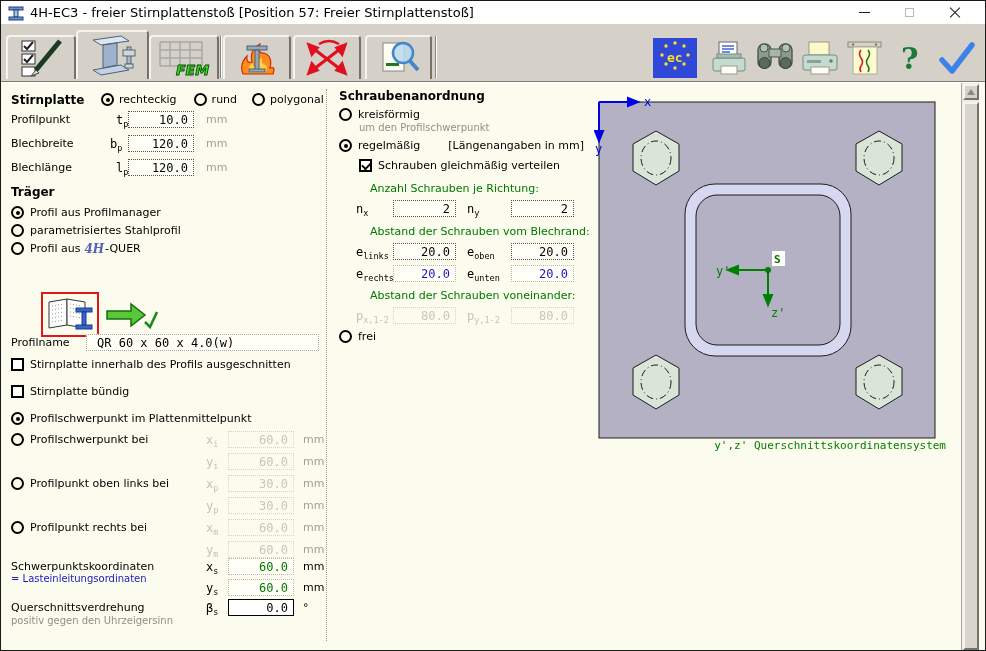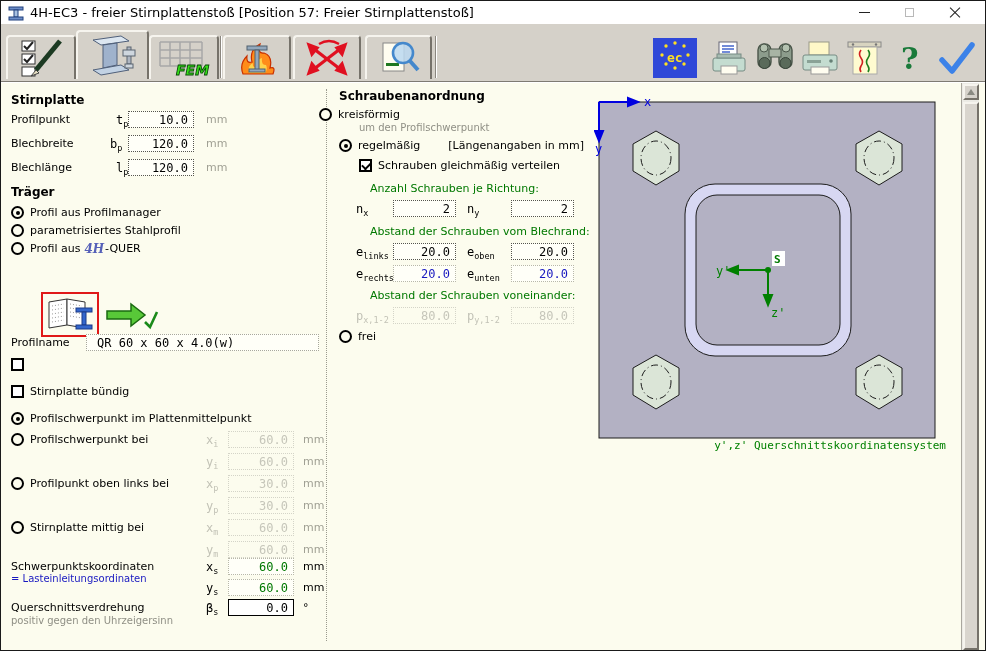--- a/index.html
+++ b/index.html
@@ -223,20 +223,28 @@
       </svg>
     </div>
   </div>
 
   <div id="content"></div>
   <div id="vsep"></div>
 
   <div class="row" style="left:10px;top:90px;">
     <span class="hd">Stirnplatte</span>
   </div>
+  <div class="row" style="left:100px;top:90px;gap:5px;">
+    <span class="radio sel"></span>
+    <span class="lbl">rechteckig</span>
+    <span class="radio" style="margin-left:12px;"></span>
+    <span class="lbl">rund</span>
+    <span class="radio" style="margin-left:10px;"></span>
+    <span class="lbl">polygonal</span>
+  </div>
 
   <div class="row" style="left:10px;top:110px;">
     <span class="lbl">Profilpunkt</span>
   </div>
   <span class="sym abs" style="left:115px;top:112px;"><span>t</span><sub>p</sub></span>
   <div class="field" style="left:127px;top:110px;width:66px;">10.0</div>
   <span class="unit abs" style="left:205px;top:112px;">mm</span>
 
   <div class="row" style="left:10px;top:134px;">
     <span class="lbl">Blechbreite</span>
@@ -290,20 +298,21 @@
     </svg>
   </div>
 
   <div class="row" style="left:10px;top:333px;">
     <span class="lbl">Profilname</span>
   </div>
   <div class="field lft" style="left:85px;top:333px;width:233px;">QR 60 x 60 x 4.0(w)</div>
 
   <div class="row" style="left:10px;top:355px;">
     <span class="cb"></span>
+    <span class="lbl">Stirnplatte innerhalb des Profils ausgeschnitten</span>
   </div>
   <div class="row" style="left:10px;top:382px;">
     <span class="cb"></span>
     <span class="lbl">Stirnplatte bündig</span>
   </div>
 
   <div class="row" style="left:10px;top:409px;">
     <span class="radio sel"></span>
     <span class="lbl">Profilschwerpunkt im Plattenmittelpunkt</span>
   </div>
@@ -325,21 +334,21 @@
   </div>
   <span class="sym dis abs" style="left:205px;top:476px;"><span>x</span><sub>p</sub></span>
   <div class="field dis" style="left:227px;top:474px;width:66px;">30.0</div>
   <span class="unit abs" style="left:302px;top:476px;">mm</span>
   <span class="sym dis abs" style="left:205px;top:498px;"><span>y</span><sub>p</sub></span>
   <div class="field dis" style="left:227px;top:496px;width:66px;">30.0</div>
   <span class="unit abs" style="left:302px;top:498px;">mm</span>
 
   <div class="row" style="left:10px;top:518px;">
     <span class="radio"></span>
-    <span class="lbl">Stirnplatte mittig bei</span>
+    <span class="lbl">Profilpunkt rechts bei</span>
   </div>
   <span class="sym dis abs" style="left:205px;top:520px;"><span>x</span><sub>m</sub></span>
   <div class="field dis" style="left:227px;top:518px;width:66px;">60.0</div>
   <span class="unit abs" style="left:302px;top:520px;">mm</span>
   <span class="sym dis abs" style="left:205px;top:542px;"><span>y</span><sub>m</sub></span>
   <div class="field dis" style="left:227px;top:540px;width:66px;">60.0</div>
   <span class="unit abs" style="left:302px;top:542px;">mm</span>
 
   <div class="row" style="left:10px;top:557px;">
     <span class="lbl">Schwerpunktskoordinaten</span>
@@ -356,21 +365,21 @@
     <span class="lbl">Querschnittsverdrehung</span>
   </div>
   <div class="note abs" style="left:10px;top:614px;">positiv gegen den Uhrzeigersinn</div>
   <span class="sym abs" style="left:205px;top:600px;"><span>β</span><sub>s</sub></span>
   <div class="field solid" style="left:227px;top:598px;width:66px;">0.0</div>
   <span class="unit dark abs" style="left:302px;top:600px;">°</span>
 
   <div class="row" style="left:338px;top:86px;">
     <span class="hd">Schraubenanordnung</span>
   </div>
-  <div class="row" style="left:318px;top:105px;">
+  <div class="row" style="left:338px;top:105px;">
     <span class="radio"></span>
     <span class="lbl">kreisförmig</span>
   </div>
   <div class="note abs" style="left:358px;top:121px;">um den Profilschwerpunkt</div>
   <div class="row" style="left:338px;top:136px;">
     <span class="radio sel"></span>
     <span class="lbl">regelmäßig</span>
     <span class="lbl" style="margin-left:22px;">[Längenangaben in mm]</span>
   </div>
   <div class="row" style="left:358px;top:156px;">

